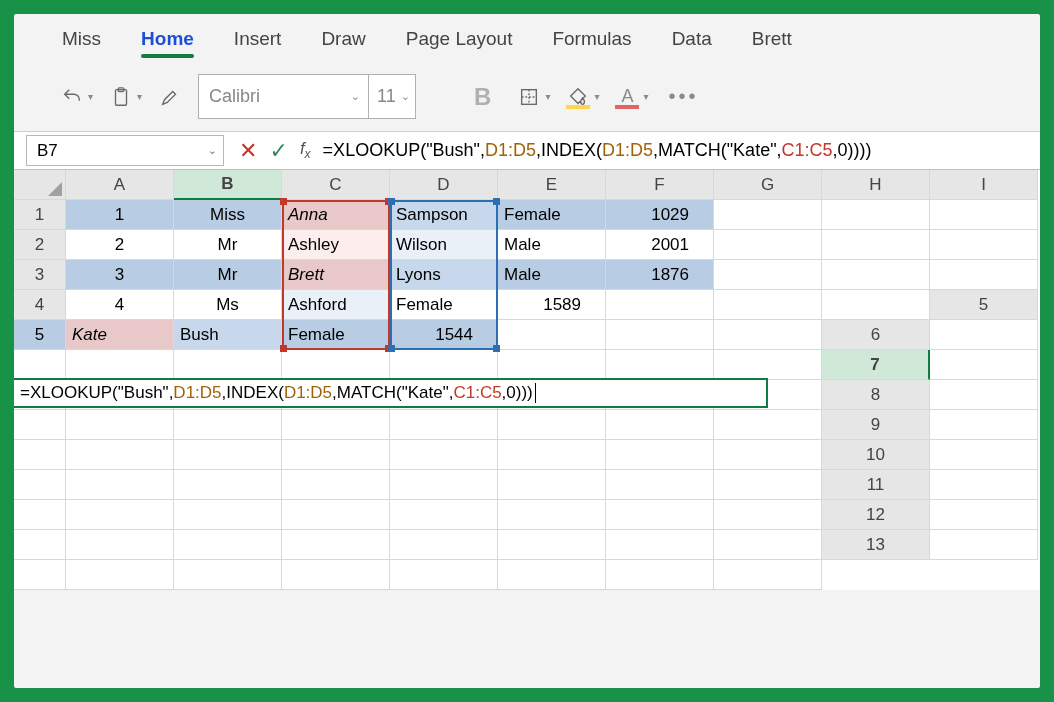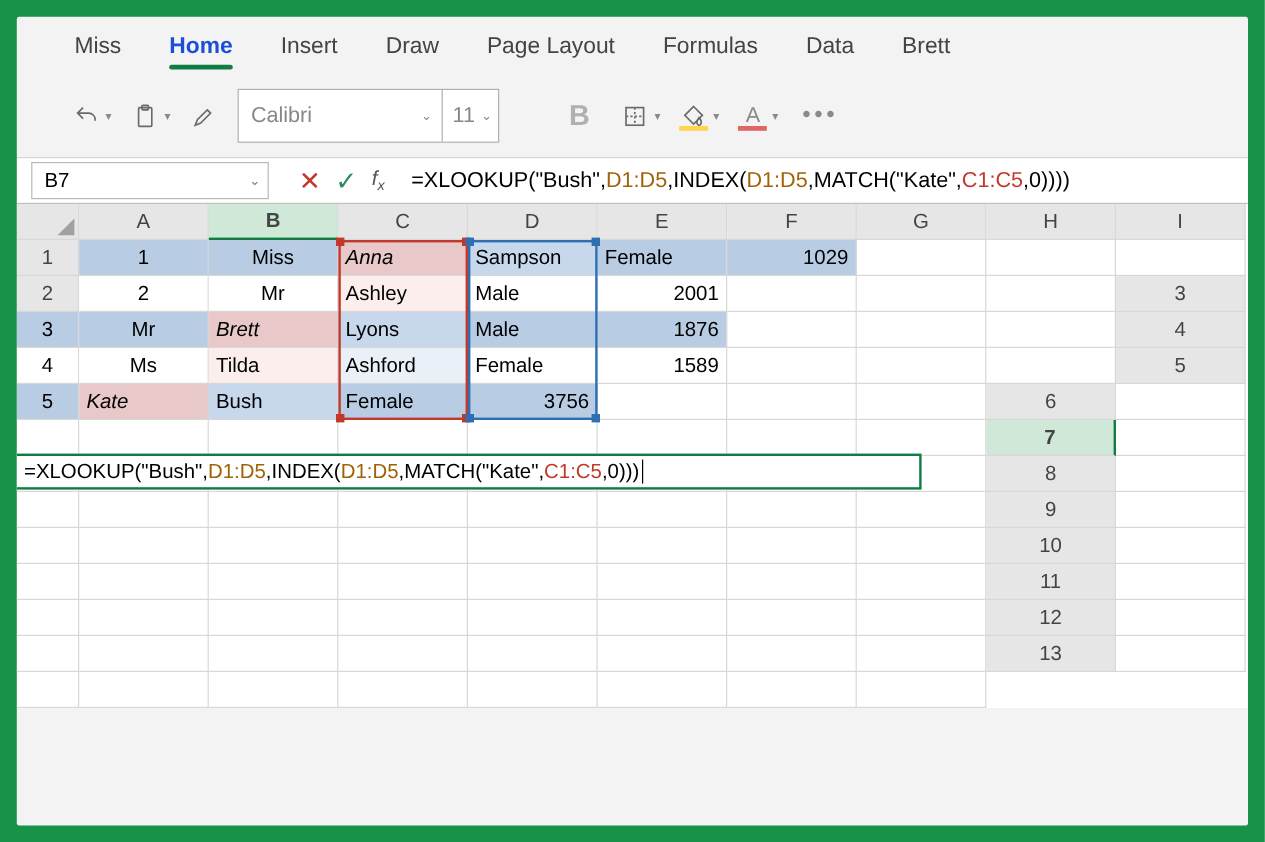--- a/index.html
+++ b/index.html
@@ -21,41 +21,41 @@
   .font-box { display:flex; border:1px solid #b0b0b0; background:#fff; height:45px; }
   .font-name { width:170px; padding:4px 10px; color:#888; font-size:18px; display:flex; align-items:center; border-right:1px solid #b0b0b0; position:relative; }
   .font-name .chev { position:absolute; right:8px; font-size:11px; color:#888; }
   .font-size { width:46px; padding:4px 8px; color:#888; font-size:18px; display:flex; align-items:center; position:relative; }
   .font-size .chev { position:absolute; right:5px; font-size:11px; color:#888; }
   .bold-btn { font-weight:bold; font-size:24px; color:#b0b0b0; padding:0 10px; }
   .color-bar { position:absolute; bottom:2px; left:2px; right:2px; height:4px; }
   .more-dots { font-size:20px; color:#8a8a8a; letter-spacing:3px; padding:0 6px; }
 
   
-  .fbar { display:flex; align-items:stretch; border-bottom:1px solid #c0c0c0; background:#fff; height:38px;gap:10px; }
+  .fbar { display:flex; align-items:stretch; border-bottom:1px solid #c0c0c0; background:#fff; height:38px; }
   .namebox { width:198px; border:1px solid #b8b8b8; margin:3px 3px 3px 12px; display:flex; align-items:center; padding:0 10px; font-size:17px; position:relative; background:#fff; }
   .namebox .chev { position:absolute; right:6px; font-size:11px; color:#777; }
   .fx-controls { display:flex; align-items:center; gap:12px; padding:0 12px; }
   .fx-x { color:#c0392b; font-size:22px; }
   .fx-check { color:#2e8b57; font-size:22px; }
   .fx-label { font-style:italic; font-size:17px; color:#555; }
   .formula-input { flex:1; display:flex; align-items:center; font-size:18px; padding-right:8px; overflow:hidden; white-space:nowrap; }
 
   
   .grid { display:grid; grid-template-columns: 52px repeat(9, 108px); grid-auto-rows: 30px; background:#fff; }
   .grid > div { border-right:1px solid #d8d8d8; border-bottom:1px solid #d8d8d8; display:flex; align-items:center; font-size:17px; }
   .corner { background:#e6e6e6; border-right:1px solid #b0b0b0; border-bottom:1px solid #b0b0b0; position:relative; }
   .corner::after { content:""; position:absolute; right:3px; bottom:3px; width:0; height:0; border-right:14px solid #a0a0a0; border-top:14px solid transparent; }
   .colhdr { background:#e6e6e6; justify-content:center; color:#444; border-bottom:1px solid #b0b0b0; }
   .colhdr.sel { background:#d0e8d8; border-bottom:2px solid #107c41; font-weight:600; }
   .rowhdr { background:#e6e6e6; justify-content:center; color:#444; border-right:1px solid #b0b0b0; }
   .rowhdr.sel { background:#d0e8d8; border-right:2px solid #107c41; font-weight:600; }
   .cell { padding:0 6px; justify-content:flex-start; position:relative; }
   .num-center { justify-content:center; }
-  .num-right { justify-content:flex-end; padding-right:6px; }
+  .num-right { justify-content:flex-end; padding-right:24px; }
   .band-even { background:#b8cce4; }
   .band-odd { background:#ffffff; }
   .band-red-even { background:#e8c8c8;font-style:italic; }
   .band-red-odd { background:#fdeeee; }
   .band-blue-even { background:#c8d8ec; }
   .band-blue-odd { background:#eaf0f8; }
 
   
   .formula-cell { position:relative; overflow:visible; z-index:5; }
   .formula-overlay { position:absolute; top:-2px; left:-2px; height:30px; width:756px; border:2px solid #107c41; background:#fff; display:flex; align-items:center; padding:0 6px; font-size:17px; white-space:nowrap; }
@@ -201,51 +201,51 @@
         <div class="cell band-blue-even">Sampson</div>
         <div class="cell band-even">Female</div>
         <div class="cell band-even num-right">1029</div>
         <div class="cell"></div>
         <div class="cell"></div>
         <div class="cell"></div>
         <div class="rowhdr">2</div>
         <div class="cell band-odd num-center">2</div>
         <div class="cell band-odd num-center">Mr</div>
         <div class="cell band-red-odd">Ashley</div>
+        <div class="cell band-blue-odd">Wilson</div>
         <div class="cell band-odd">Male</div>
         <div class="cell band-odd num-right">2001</div>
         <div class="cell"></div>
         <div class="cell"></div>
         <div class="cell"></div>
         <div class="rowhdr">3</div>
         <div class="cell band-even num-center">3</div>
         <div class="cell band-even num-center">Mr</div>
         <div class="cell band-red-even">Brett</div>
         <div class="cell band-blue-even">Lyons</div>
         <div class="cell band-even">Male</div>
         <div class="cell band-even num-right">1876</div>
         <div class="cell"></div>
         <div class="cell"></div>
         <div class="cell"></div>
         <div class="rowhdr">4</div>
         <div class="cell band-odd num-center">4</div>
         <div class="cell band-odd num-center">Ms</div>
-        <div class="cell band-red-odd">Tilda</div>
         <div class="cell band-blue-odd">Ashford</div>
         <div class="cell band-odd">Female</div>
         <div class="cell band-odd num-right">1589</div>
         <div class="cell"></div>
         <div class="cell"></div>
         <div class="cell"></div>
         <div class="rowhdr">5</div>
         <div class="cell band-even num-center">5</div>
         <div class="cell band-red-even">Kate</div>
         <div class="cell band-blue-even">Bush</div>
         <div class="cell band-even">Female</div>
-        <div class="cell band-even num-right">3756</div>
+        <div class="cell band-even num-right">1544</div>
         <div class="cell"></div>
         <div class="cell"></div>
         <div class="cell"></div>
         <div class="rowhdr">6</div>
         <div class="cell"></div>
         <div class="cell"></div>
         <div class="cell"></div>
         <div class="cell"></div>
         <div class="cell"></div>
         <div class="cell"></div>

